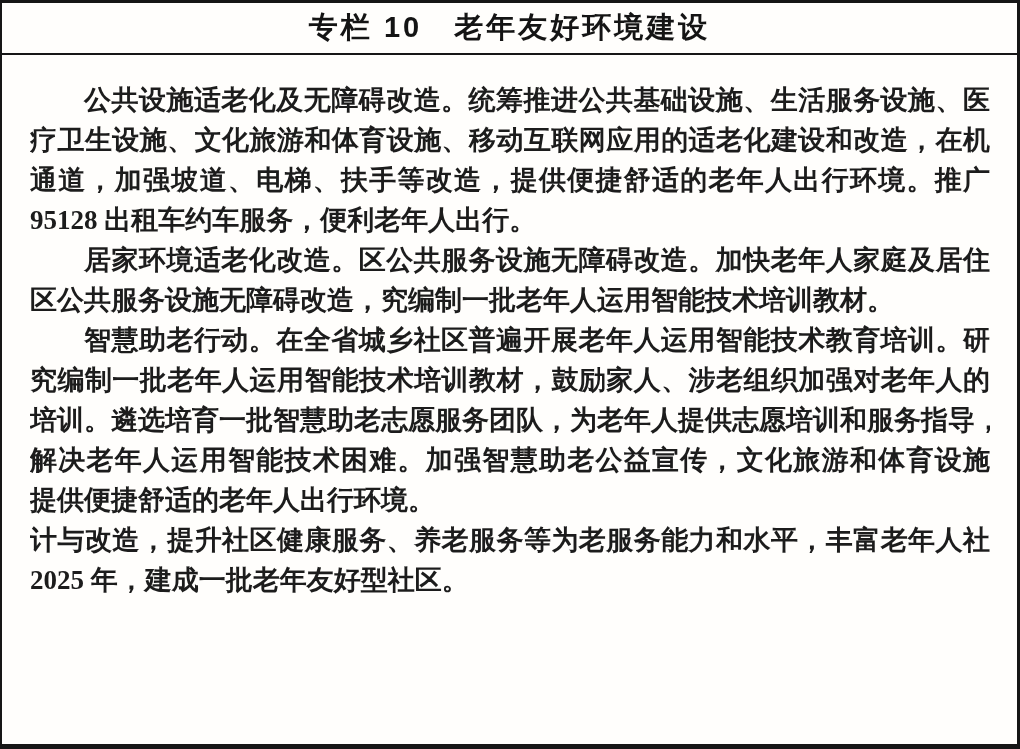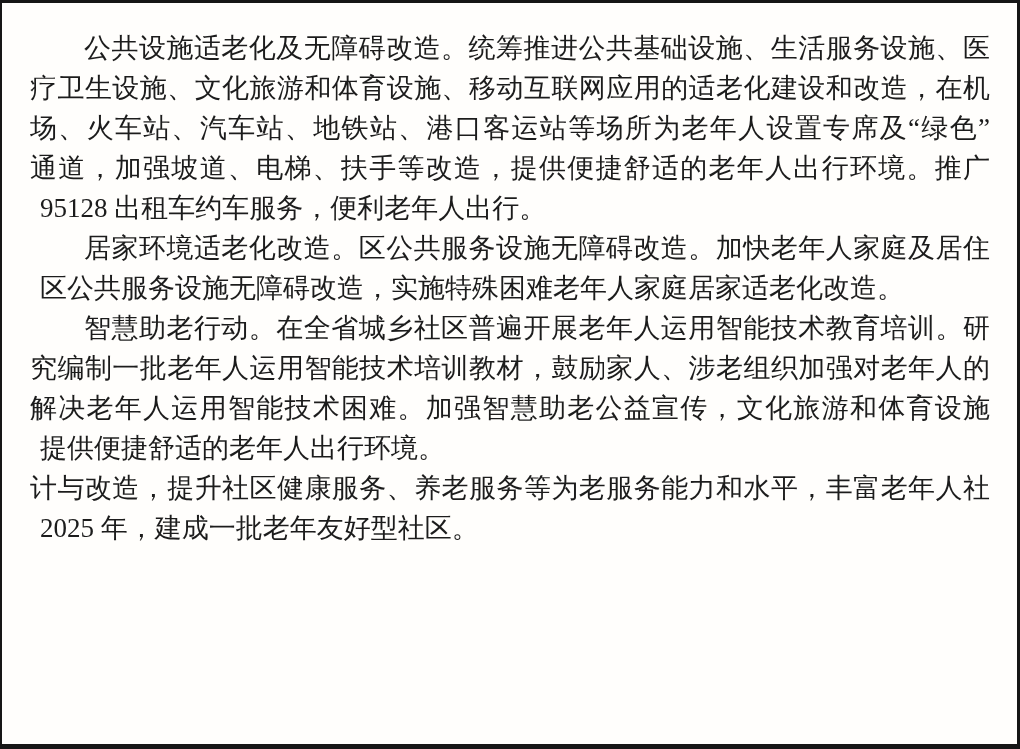--- a/index.html
+++ b/index.html
@@ -31,64 +31,65 @@
     letter-spacing: 3px;
     color: #141414;
   }
   .panel-body {
     box-sizing: border-box;
     padding: 25px 27px 0 28px;
   }
   .para {
     margin: 0;
     padding: 0;
+    font-weight: bold;
   }
   .line {
     font-size: 27px;
     line-height: 40px;
     height: 40px;
     white-space: nowrap;
     text-align: justify;
     text-align-last: justify;
     text-justify: inter-character;
     overflow: hidden;
   }
   .line.first {
     text-indent: 2em;
   }
   .line.last {
     text-align-last: left;
     white-space: normal;
-    margin-left: 10px;
   }
 </style>
 </head>
 <body>
 
 <div class="panel">
 
+  <div class="panel-title">专栏 10　老年友好环境建设</div>
 
   <div class="panel-body">
 
     <div class="para">
       <div class="line first">公共设施适老化及无障碍改造。统筹推进公共基础设施、生活服务设施、医</div>
       <div class="line">疗卫生设施、文化旅游和体育设施、移动互联网应用的适老化建设和改造，在机</div>
-      <div class="line">场、火车站、汽车站、地铁站、港口客运站等场所为老年人设置专席及“绿色”</div>
       <div class="line">通道，加强坡道、电梯、扶手等改造，提供便捷舒适的老年人出行环境。推广</div>
       <div class="line last">95128 出租车约车服务，便利老年人出行。</div>
     </div>
 
     <div class="para">
       <div class="line first">居家环境适老化改造。区公共服务设施无障碍改造。加快老年人家庭及居住</div>
-      <div class="line last">区公共服务设施无障碍改造，实施特殊困难老年人家庭居家适老化改造。</div>
+      <div class="line last">区公共服务设施无障碍改造，究编制一批老年人运用智能技术培训教材。</div>
     </div>
 
     <div class="para">
       <div class="line first">智慧助老行动。在全省城乡社区普遍开展老年人运用智能技术教育培训。研</div>
       <div class="line">究编制一批老年人运用智能技术培训教材，鼓励家人、涉老组织加强对老年人的</div>
+      <div class="line">培训。遴选培育一批智慧助老志愿服务团队，为老年人提供志愿培训和服务指导，</div>
       <div class="line">解决老年人运用智能技术困难。加强智慧助老公益宣传，文化旅游和体育设施</div>
       <div class="line last">提供便捷舒适的老年人出行环境。</div>
     </div>
 
     <div class="para">
       <div class="line">计与改造，提升社区健康服务、养老服务等为老服务能力和水平，丰富老年人社</div>
       <div class="line last">2025 年，建成一批老年友好型社区。</div>
     </div>
 
   </div>

